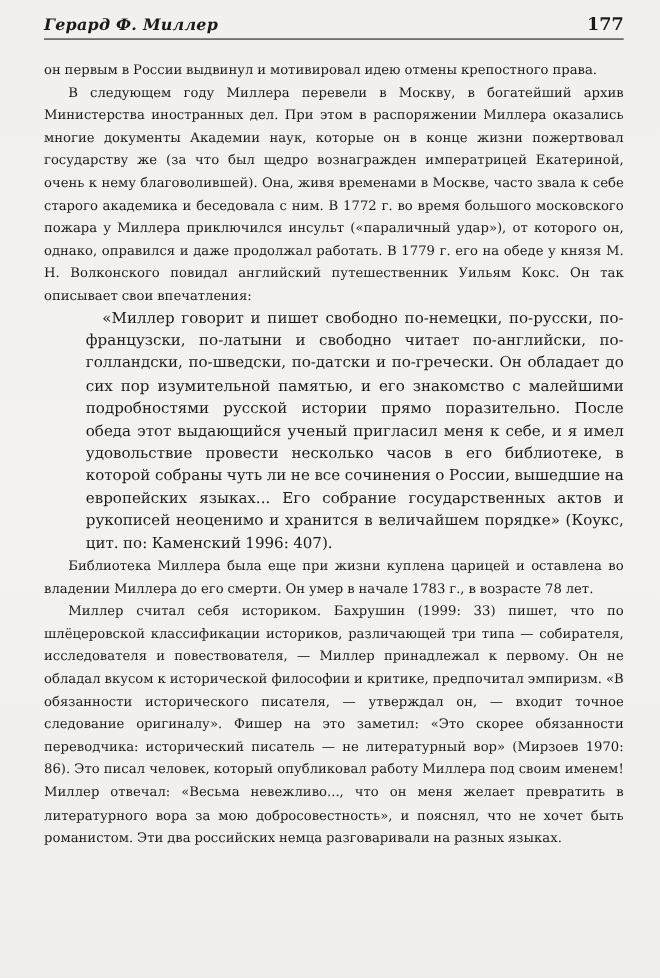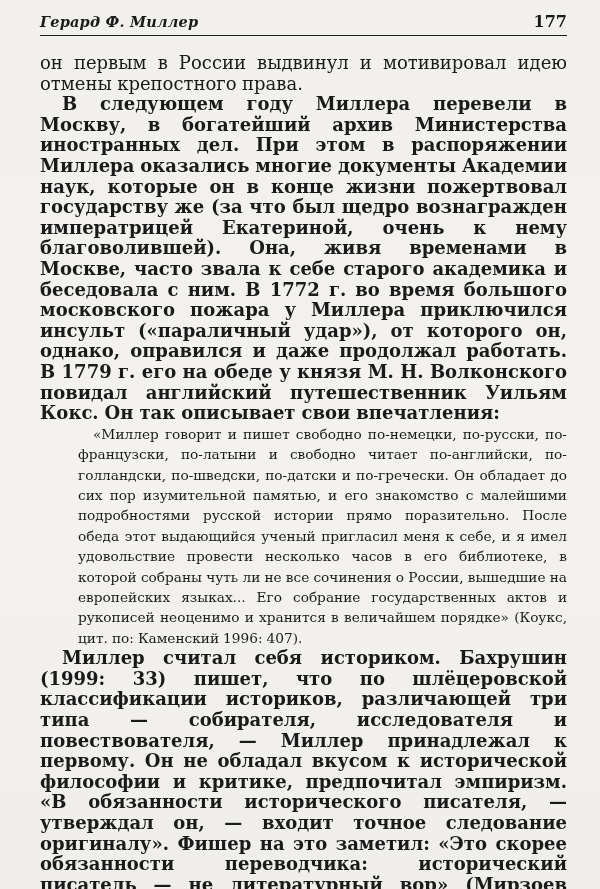--- a/index.html
+++ b/index.html
@@ -37,28 +37,27 @@
   .page-number {
     font-weight: bold;
     font-size: 16px;
     text-align: right;
   }
   .text-block {
     margin-top: 17px;
   }
   .text-block p {
     margin: 0;
-    font-size: 18px;
+    font-size: 12px;
     line-height: 20.6px;
     text-align: justify;
     word-spacing: -0.3px;
   }
   .text-block p.indent {
     text-indent: 22px;
-    font-weight: bold;
   }
   .text-block p.quote {
     margin-left: 38px;
     font-size: 13.7px;
     line-height: 20.4px;
     text-indent: 15px;
   }
 </style>
 </head>
 <body>
@@ -71,18 +70,19 @@
   </div>
 
   <div class="text-block">
 
     <p>он первым в России выдвинул и мотивировал идею отмены крепостного права.</p>
 
     <p class="indent">В следующем году Миллера перевели в Москву, в богатейший архив Министерства иностранных дел. При этом в распоряжении Миллера оказались многие документы Академии наук, которые он в конце жизни пожертвовал государству же (за что был щедро вознагражден императрицей Екатериной, очень к нему благоволившей). Она, живя временами в Москве, часто звала к себе старого академика и беседовала с ним. В 1772 г. во время большого московского пожара у Миллера приключился инсульт («параличный удар»), от которого он, однако, оправился и даже продолжал работать. В 1779 г. его на обеде у князя М. Н. Волконского повидал английский путешественник Уильям Кокс. Он так описывает свои впечатления:</p>
 
     <p class="quote">«Миллер говорит и пишет свободно по-немецки, по-русски, по-французски, по-латыни и свободно читает по-английски, по-голландски, по-шведски, по-датски и по-гречески. Он обладает до сих пор изумительной памятью, и его знакомство с малейшими подробностями русской истории прямо поразительно. После обеда этот выдающийся ученый пригласил меня к себе, и я имел удовольствие провести несколько часов в его библиотеке, в которой собраны чуть ли не все сочинения о России, вышедшие на европейских языках... Его собрание государственных актов и рукописей неоценимо и хранится в величайшем порядке» (Коукс, цит. по: Каменский 1996: 407).</p>
 
+    <p class="indent">Библиотека Миллера была еще при жизни куплена царицей и оставлена во владении Миллера до его смерти. Он умер в начале 1783 г., в возрасте 78 лет.</p>
 
     <p class="indent">Миллер считал себя историком. Бахрушин (1999: 33) пишет, что по шлёцеровской классификации историков, различающей три типа — собирателя, исследователя и повествователя, — Миллер принадлежал к первому. Он не обладал вкусом к исторической философии и критике, предпочитал эмпиризм. «В обязанности исторического писателя, — утверждал он, — входит точное следование оригиналу». Фишер на это заметил: «Это скорее обязанности переводчика: исторический писатель — не литературный вор» (Мирзоев 1970: 86). Это писал человек, который опубликовал работу Миллера под своим именем! Миллер отвечал: «Весьма невежливо..., что он меня желает превратить в литературного вора за мою добросовестность», и пояснял, что не хочет быть романистом. Эти два российских немца разговаривали на разных языках.</p>
 
   </div>
 
 </div>
 
 </body></html>

